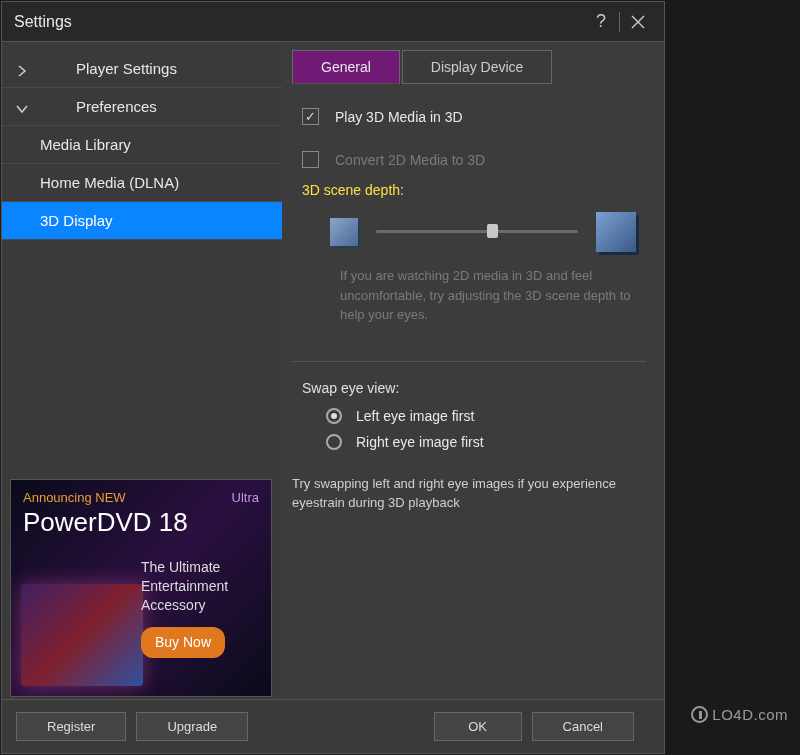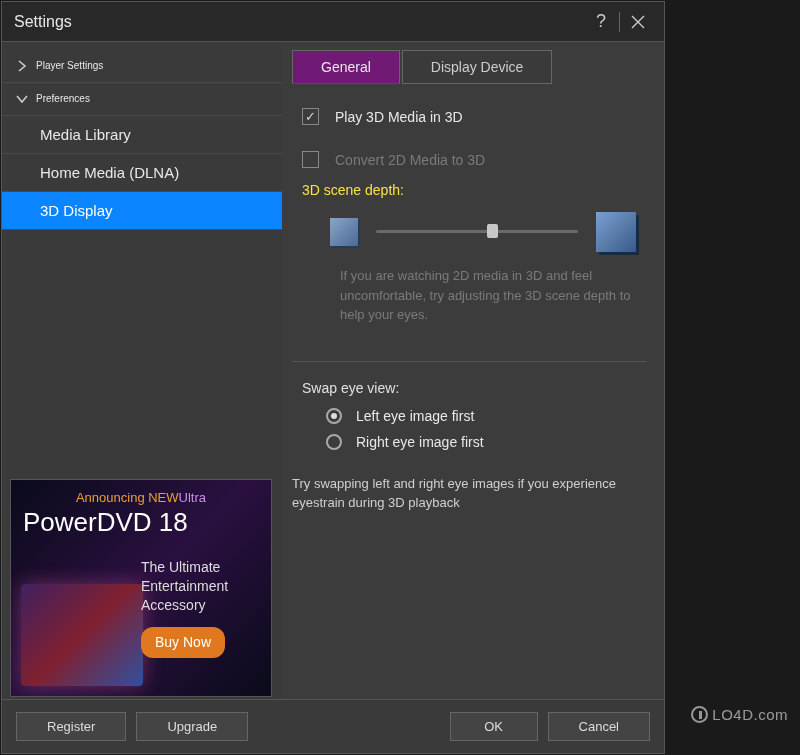--- a/index.html
+++ b/index.html
@@ -58,26 +58,27 @@
     .sidebar {
       width: 280px;
       background: #3a3a3a;
       display: flex;
       flex-direction: column;
       border-right: none;
       padding: 8px 0 0 0;
     }
     .nav-section {
       display: flex;
-      align-items: flex-start;
+      align-items: flex-end;
       padding: 10px 14px;
       color: #e8e8e8;
-      font-size: 10px;
+      font-size: 15px;
       cursor: pointer;
       border-bottom: 1px solid #4a4a4a;
+      gap: 40px;
     }
     .nav-section svg { margin-right: 8px; }
     .nav-item {
       padding: 10px 14px 10px 38px;
       color: #e8e8e8;
       font-size: 15px;
       cursor: pointer;
       border-bottom: 1px solid #4a4a4a;
     }
     .nav-item.selected {
@@ -92,21 +93,21 @@
       background: linear-gradient(135deg, #0a0a1a 0%, #2a1040 50%, #0a0a1a 100%);
       border: 1px solid #555;
       padding: 10px 12px;
       position: relative;
       overflow: hidden;
     }
     .ad-preheader {
       color: #e8a030;
       font-size: 13px;
       display: flex;
-      justify-content: center;
+      justify-content: space-between;
     }
     .ad-ultra { color: #c890e8; }
     .ad-title {
       color: #fff;
       font-size: 26px;
       font-weight: 300;
       margin-top: 2px;
     }
     .ad-media {
       position: absolute;
@@ -275,21 +276,21 @@
       color: #ddd;
       padding: 6px 30px;
       font-size: 13px;
       cursor: pointer;
       margin-right: 10px;
       min-width: 80px;
       text-align: center;
     }
     .bottom-spacer { flex: 1; }
     .btn.ok { margin-right: 10px; min-width: 88px; }
-    .btn.cancel { margin-right: 0; min-width: 88px; text-align: center; }
+    .btn.cancel { margin-right: 16px; min-width: 88px; text-align: center; }
     .watermark {
       position: absolute;
       right: 12px;
       bottom: 32px;
       color: rgba(255,255,255,0.55);
       font-size: 15px;
       letter-spacing: 0.5px;
       pointer-events: none;
     }
     .watermark-dot {

